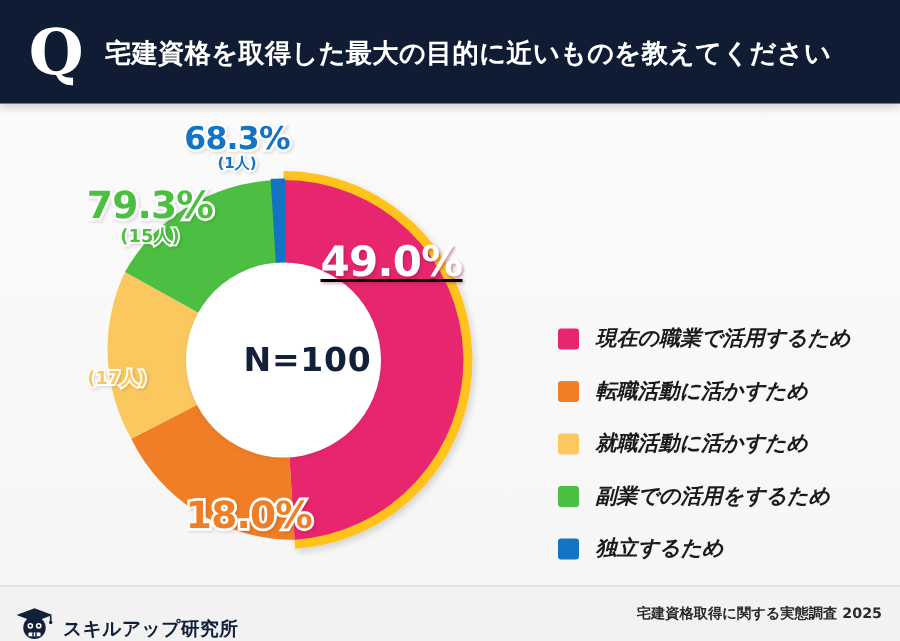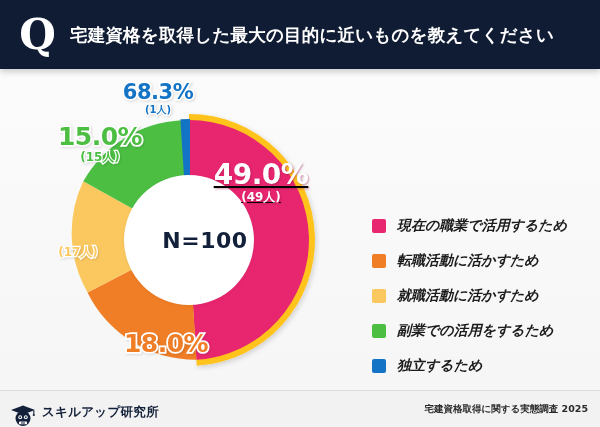--- a/index.html
+++ b/index.html
@@ -81,21 +81,21 @@
   .legend-item{display:flex;align-items:center;}
   .swatch{width:14px;height:14px;border-radius:2px;margin-right:11px;flex:0 0 auto;}
   .legend-text{font-size:14px;color:#1b1b1b;font-weight:bold;white-space:nowrap;font-style:italic;}
 
   
   .footer{
     position:absolute;left:0;bottom:0;width:600px;height:36px;
     background:#f2f2f2;border-top:1px solid #dcdcdc;
     display:flex;align-items:center;justify-content:space-between;
   }
-  .footer-left{display:flex;align-items:flex-start;margin-left:10px;margin-top:14px;}
+  .footer-left{display:flex;align-items:flex-end;margin-left:10px;margin-top:14px;}
   .brand-logo{width:26px;height:24px;margin-right:6px;flex:0 0 auto;}
   .brand-name{font-size:12.5px;font-weight:bold;color:#13203a;letter-spacing:.3px;}
   .footer-right{font-size:9.5px;font-weight:bold;color:#2a2a2a;margin-right:12px;white-space:nowrap;}
 </style>
 </head>
 <body>
 
 <div class="page">
 
   <div class="header">
@@ -121,33 +121,32 @@
         <path d="M 131 131 L 25.28 72.35 A 120 120 0 0 1 123.46 11.24 Z" fill="#4CBF43"></path>
         <path d="M 131 131 L 123.46 11.24 A 120 120 0 0 1 131 11 Z" fill="#1373C4" stroke="#1373C4" stroke-width="2"></path>
       </svg>
 
       <div class="center-hole">
         <span class="center-label">N=100</span>
       </div>
 
       <div class="slice-label lbl-white lbl-49">
         <span class="pct">49.0%</span>
-        <span class="cnt">(49人)</span>
       </div>
 
       <div class="slice-label lbl-out lbl-18" style="color:#F07E26">
         <span class="pct">18.0%</span>
       </div>
 
       <div class="slice-label lbl-out lbl-17" style="color:#FBC860">
         <span class="cnt">(17人)</span>
       </div>
 
       <div class="slice-label lbl-out lbl-15" style="color:#4CBF43">
-        <span class="pct">15.0%</span>
+        <span class="pct">79.3%</span>
         <span class="cnt">(15人)</span>
       </div>
 
       <div class="slice-label lbl-out lbl-1" style="color:#1373C4">
         <span class="pct">68.3%</span>
         <span class="cnt">(1人)</span>
       </div>
     </div>
 
     <div class="legend">

